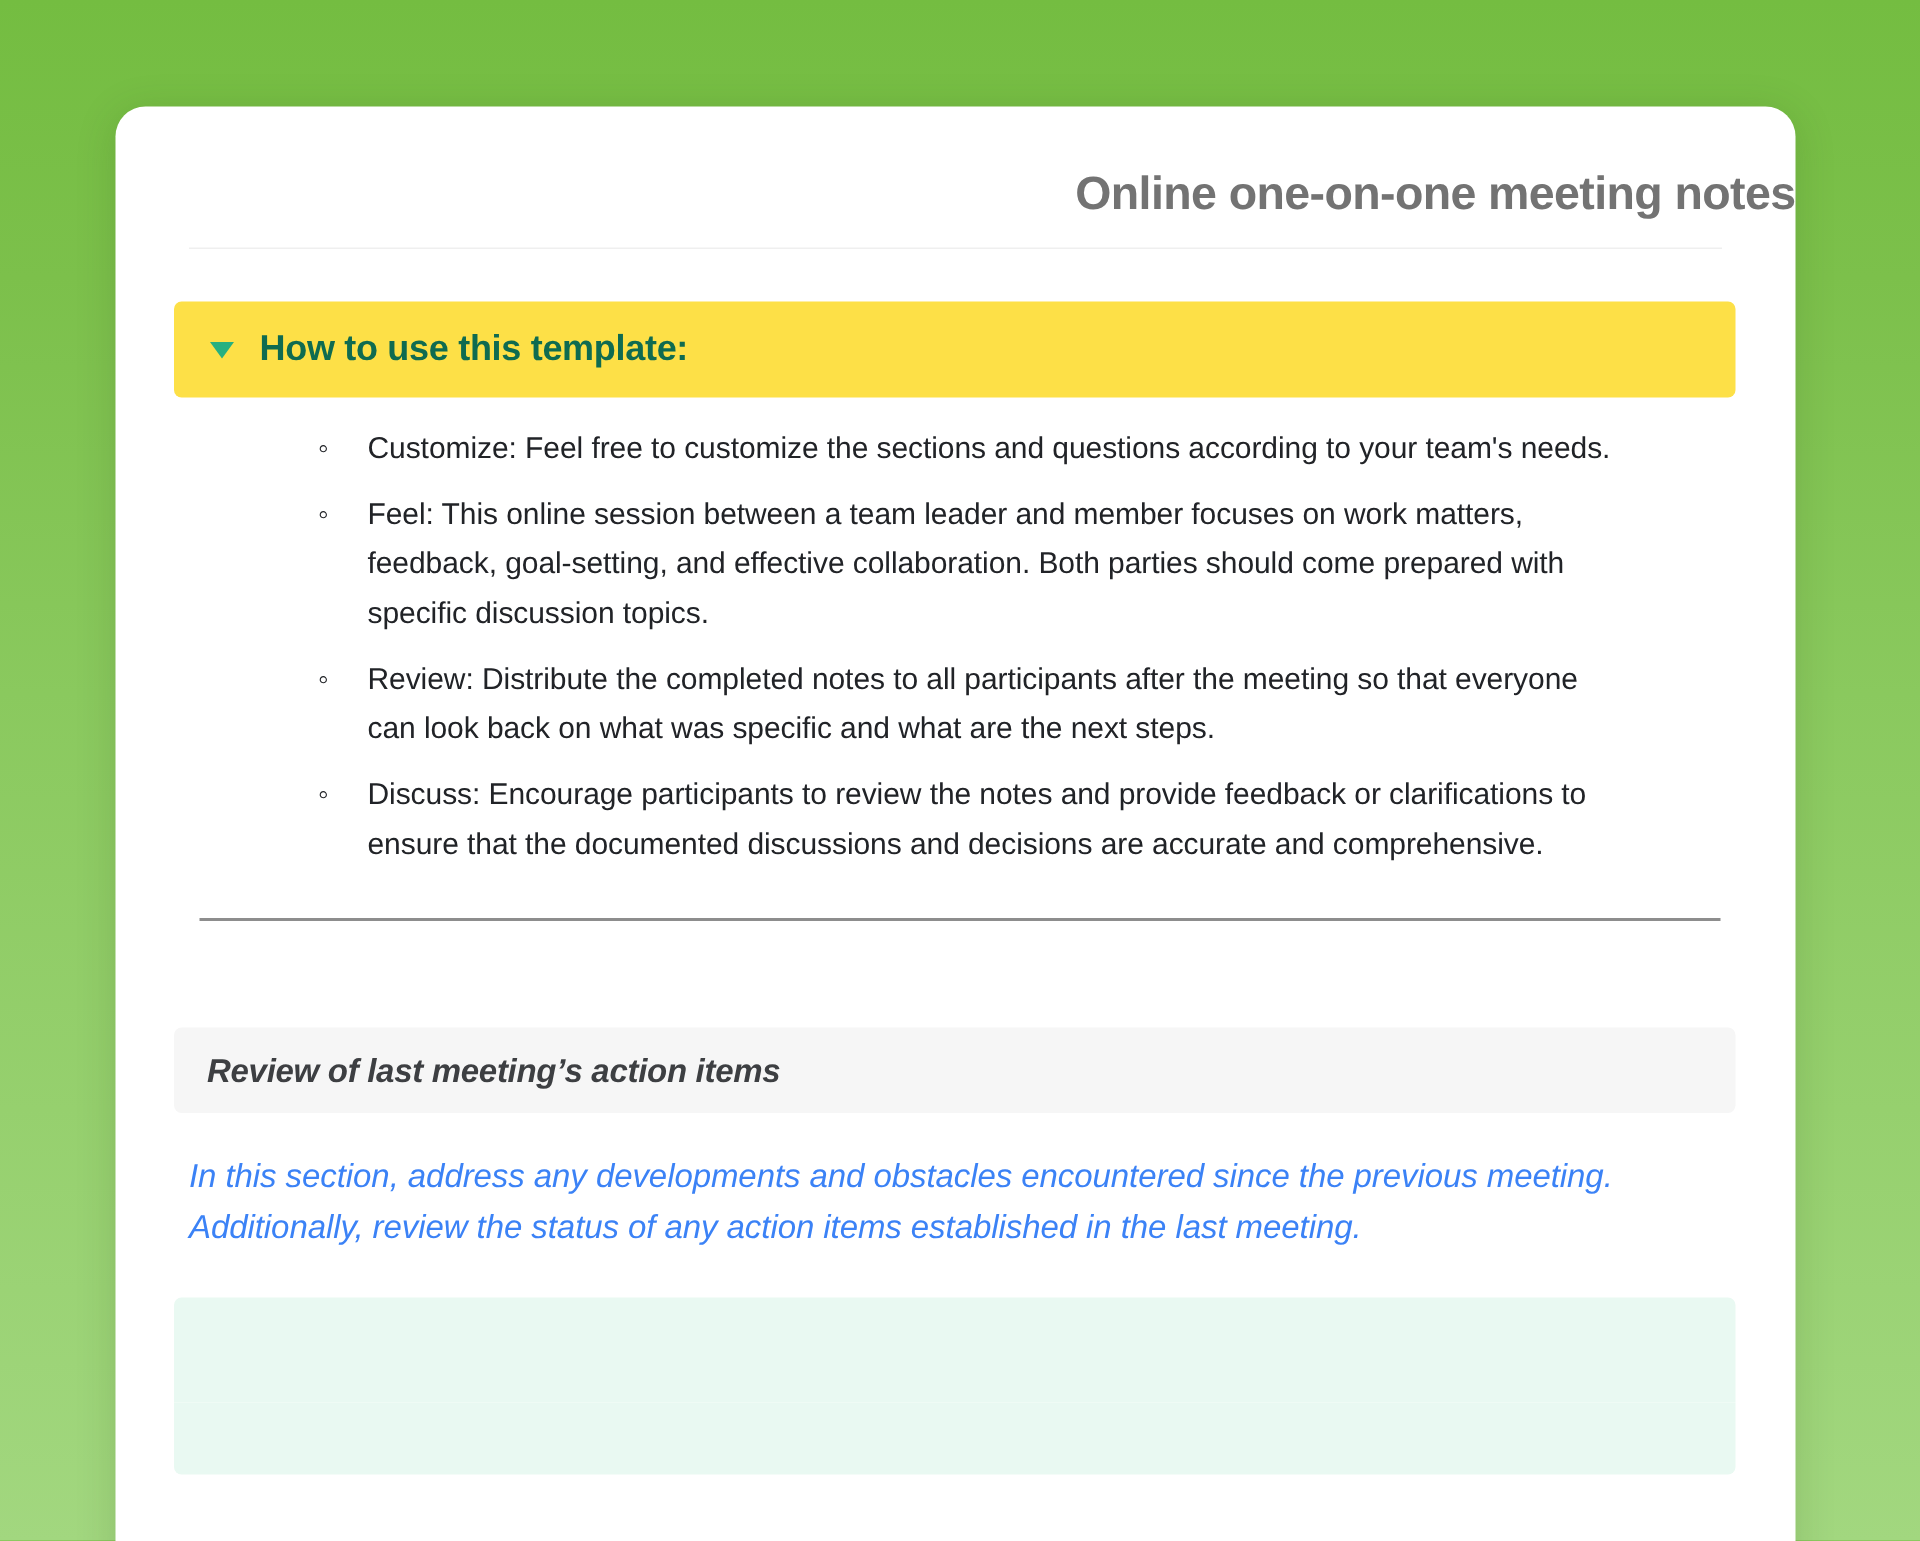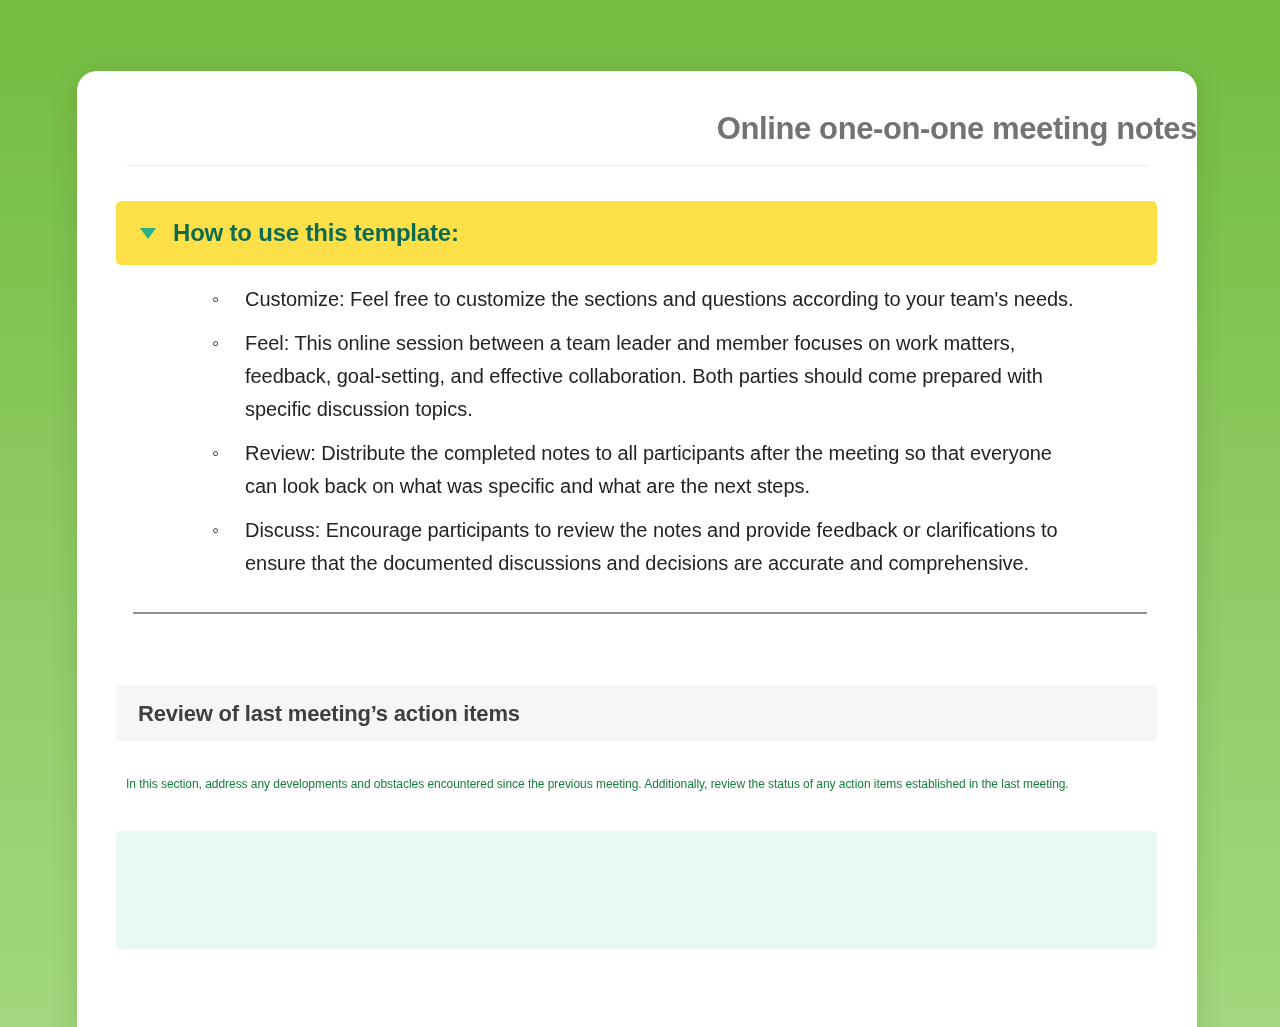--- a/index.html
+++ b/index.html
@@ -119,37 +119,39 @@
   .section-header {
     margin: 71px 0 0 39px;
     width: 1041px;
     height: 57px;
     background: #f6f6f6;
     border-radius: 5px;
     display: flex;
     align-items: center;
     box-sizing: border-box;
     padding-left: 22px;
+    font-style: italic;
   }
   .section-header-text {
     font-size: 22px;
     line-height: 28px;
     font-weight: bold;
     color: #3d3f42;
     letter-spacing: -0.2px;
   }
 
   
   .section-paragraph {
     margin: 25px 0 0 49px;
     width: 1012px;
-    font-size: 12px;
+    font-size: 22px;
     line-height: 34px;
-    color: #15803d;
+    color: #3b82f6;
     letter-spacing: -0.05px;
+    font-style: italic;
   }
 
   
   .mint-block {
     margin-left: 39px;
     width: 1041px;
     background: #e9f9f2;
     box-sizing: border-box;
   }
   .mint-block-top {

